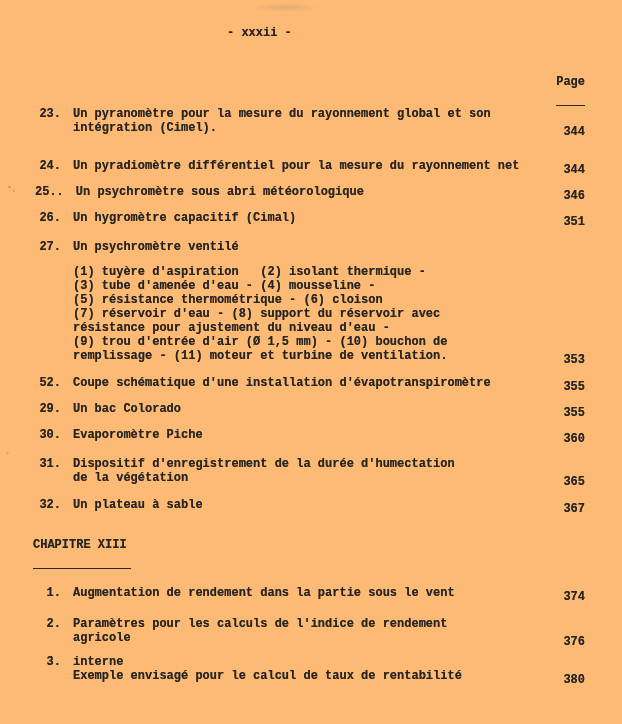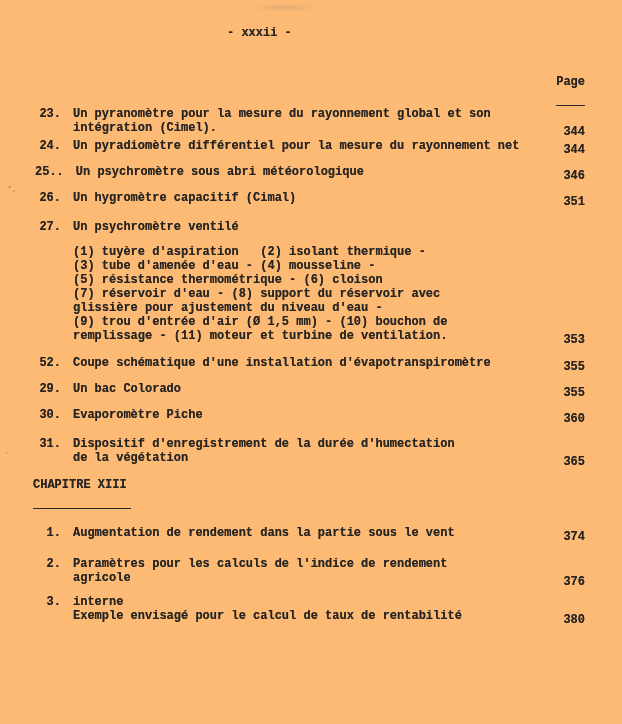--- a/index.html
+++ b/index.html
@@ -56,21 +56,21 @@
   .line { white-space: pre; }
   .gap-above { margin-top: 11px; }
   .pg {
     flex: 0 0 auto;
     margin-left: 8px;
     align-self: flex-end;
     position: relative;
     top: 4px;
     white-space: pre;
   }
-  .mb16 { margin-bottom: 4px; }
+  .mb16 { margin-bottom: 24px; }
   .mb12 { margin-bottom: 12px; }
   .mb15 { margin-bottom: 15px; }
   .mb13 { margin-bottom: 13px; justify-content: flex-end; }
   .mb26 { margin-bottom: 26px; }
   .mb17 { margin-bottom: 17px; }
   .mb10 { margin-bottom: 10px; }
   .chapter-title {
     margin-left: -2px;
   }
   .chapter-title span {
@@ -148,21 +148,21 @@
     </div>
 
     <div class="entry mb13">
       <span class="num">27.</span>
       <div class="body">
         <div class="line">Un psychromètre ventilé</div>
         <div class="line gap-above">(1) tuyère d'aspiration   (2) isolant thermique -</div>
         <div class="line">(3) tube d'amenée d'eau - (4) mousseline -</div>
         <div class="line">(5) résistance thermométrique - (6) cloison</div>
         <div class="line">(7) réservoir d'eau - (8) support du réservoir avec</div>
-        <div class="line">glissière pour ajustement du niveau d'eau -</div>
+        <div class="line">résistance pour ajustement du niveau d'eau -</div>
         <div class="line">(9) trou d'entrée d'air (Ø 1,5 mm) - (10) bouchon de</div>
         <div class="line">remplissage - (11) moteur et turbine de ventilation.</div>
       </div>
       <span class="pg">353</span>
     </div>
 
     <div class="entry mb12">
       <span class="num">52.</span>
       <div class="body">
         <div class="line">Coupe schématique d'une installation d'évapotranspiromètre</div>
@@ -188,20 +188,27 @@
 
     <div class="entry mb13">
       <span class="num">31.</span>
       <div class="body">
         <div class="line">Dispositif d'enregistrement de la durée d'humectation</div>
         <div class="line">de la végétation</div>
       </div>
       <span class="pg">365</span>
     </div>
 
+    <div class="entry mb26">
+      <span class="num">32.</span>
+      <div class="body">
+        <div class="line">Un plateau à sable</div>
+      </div>
+      <span class="pg">367</span>
+    </div>
 
     <div class="chapter-title mb17">
       <span>CHAPITRE XIII</span>
     </div>
 
     <div class="entry mb17">
       <span class="num">1.</span>
       <div class="body">
         <div class="line">Augmentation de rendement dans la partie sous le vent</div>
       </div>

